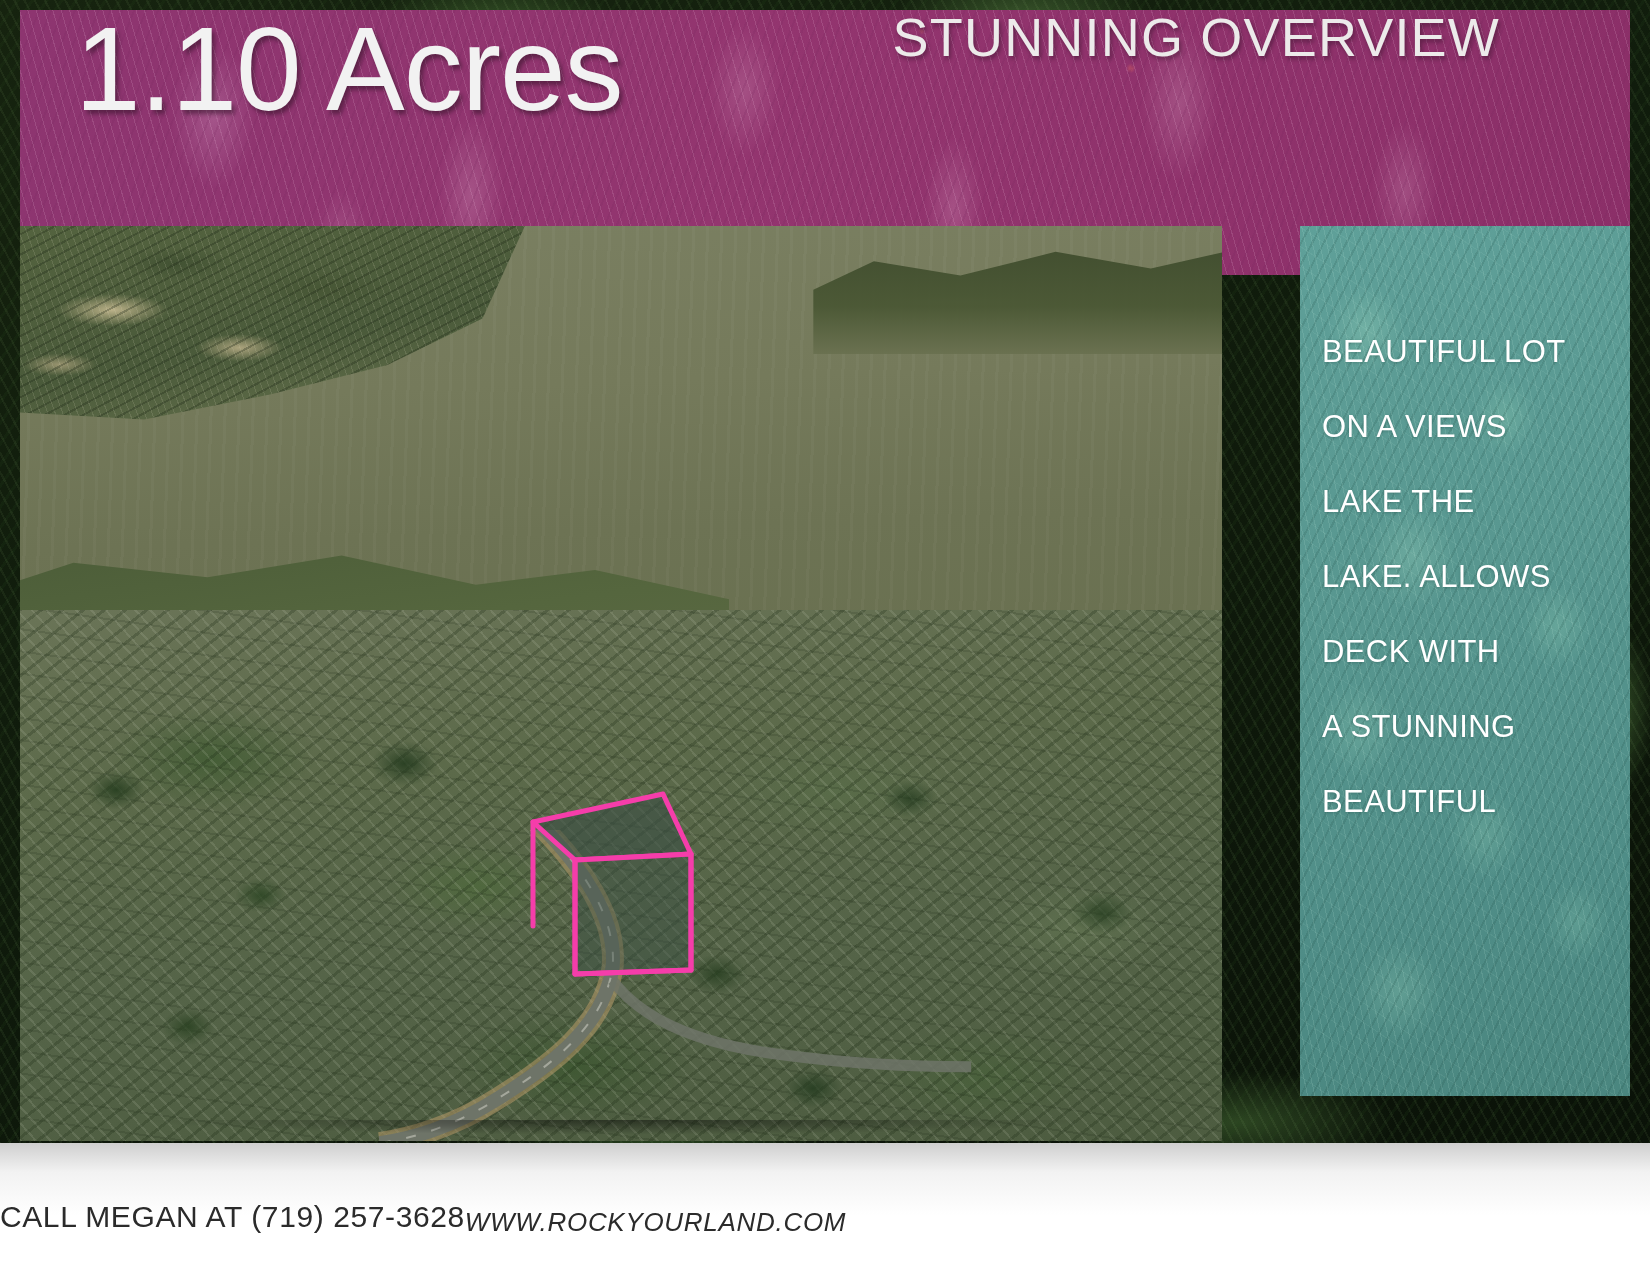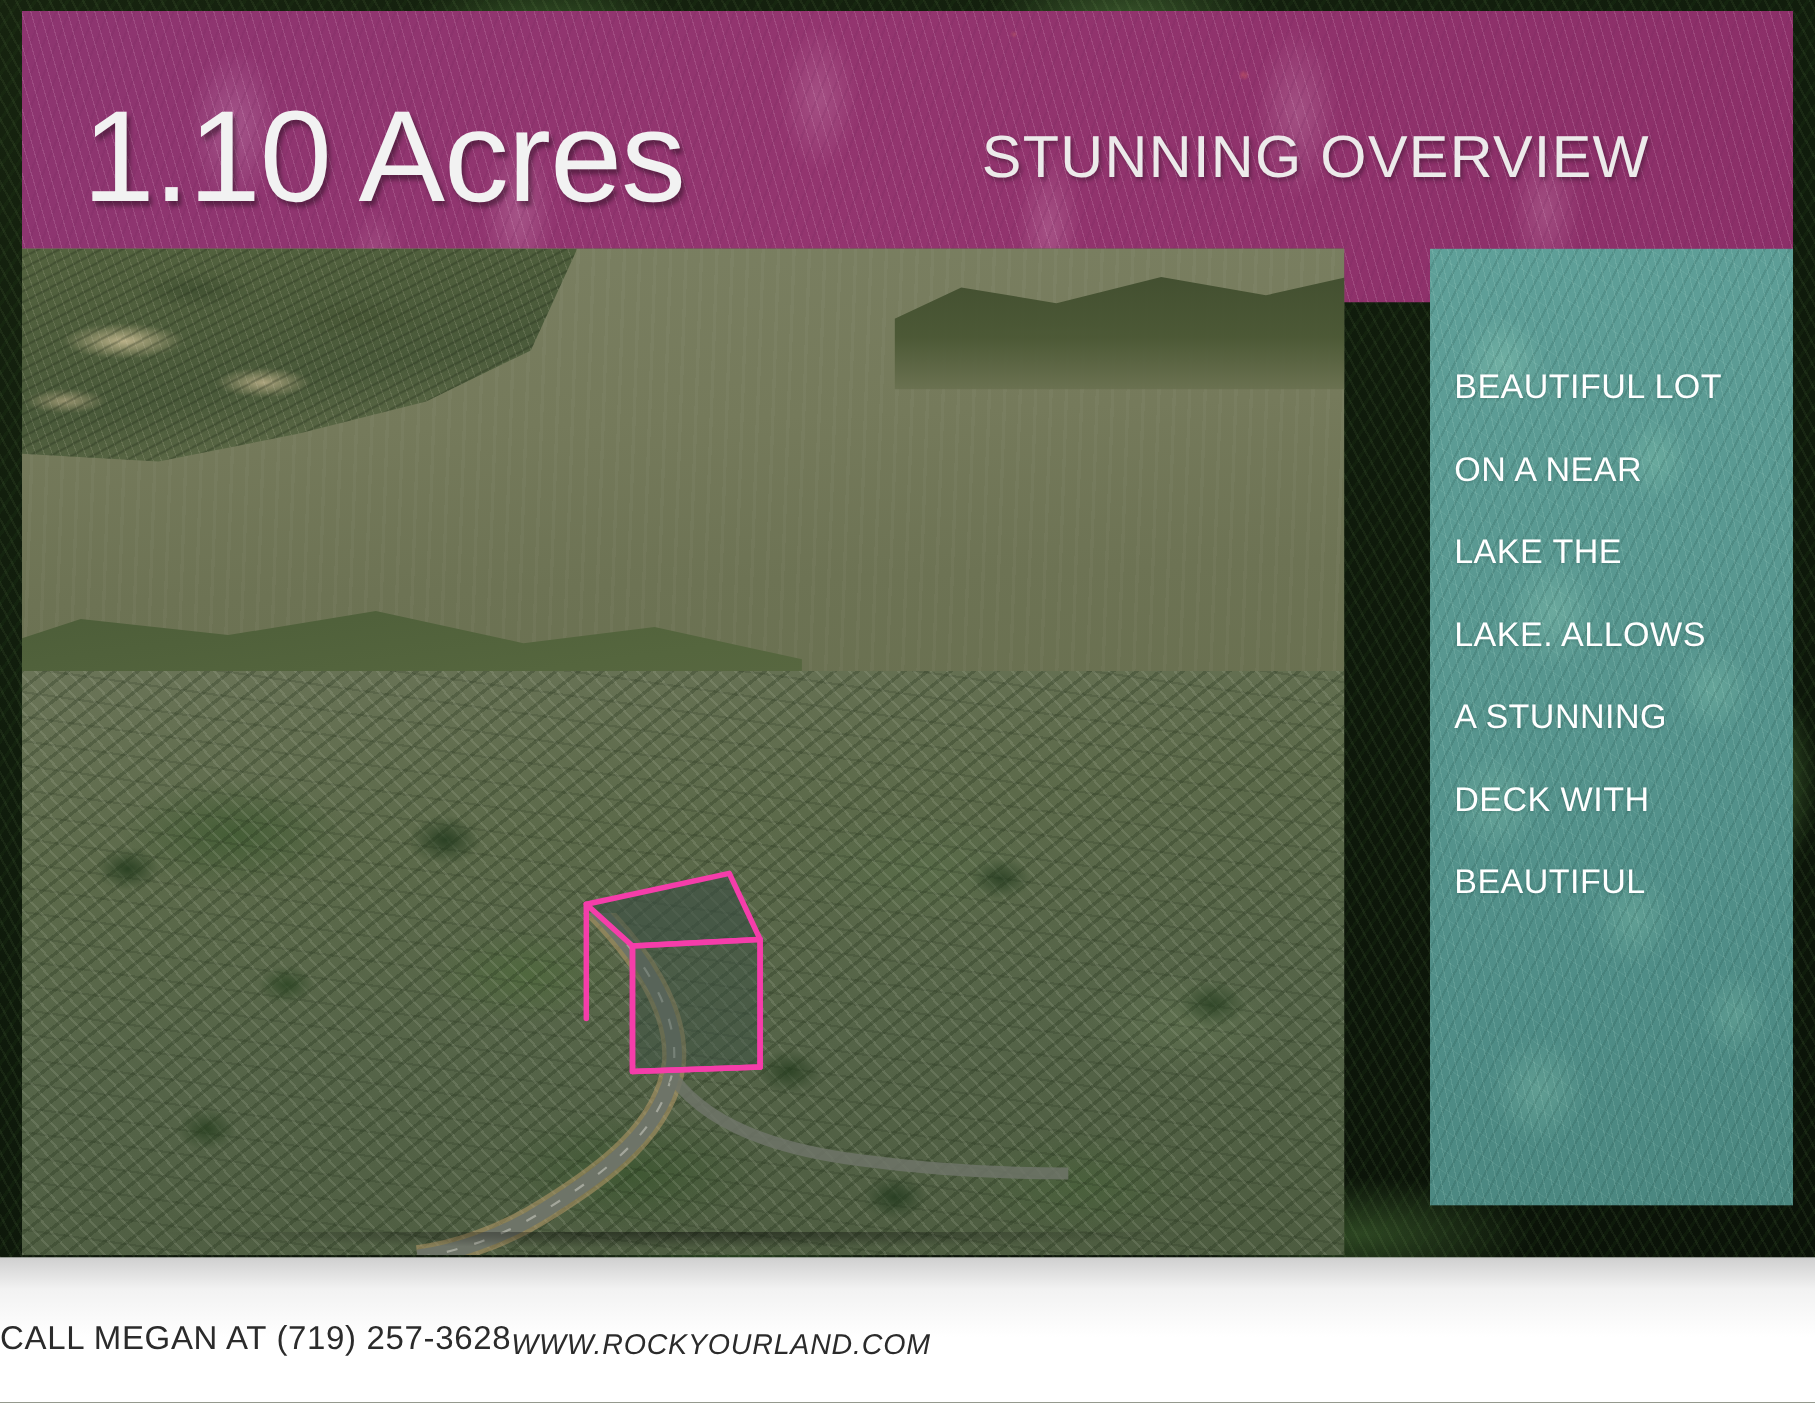--- a/index.html
+++ b/index.html
@@ -43,21 +43,21 @@
     background-image:
       repeating-linear-gradient(62deg, rgba(160,200,130,.10) 0 2px, transparent 2px 9px),
       repeating-linear-gradient(-55deg, rgba(40,70,30,.22) 0 3px, transparent 3px 12px);
     opacity:.75;
   }
 
   
   .banner {
     position:absolute; left:20px; top:10px; width:1610px; height:265px;
     overflow:hidden;
-    display:flex; align-items:center;
+    display:flex; 
   }
   .banner-bg {
     position:absolute; inset:0;
     background:
       radial-gradient(ellipse 70px 120px at 12% 40%, rgba(215,160,200,.30), transparent 60%),
       radial-gradient(ellipse 55px 130px at 28% 70%, rgba(230,180,210,.24), transparent 60%),
       radial-gradient(ellipse 60px 110px at 45% 30%, rgba(225,175,205,.22), transparent 60%),
       radial-gradient(ellipse 50px 120px at 58% 75%, rgba(235,185,215,.22), transparent 60%),
       radial-gradient(ellipse 65px 130px at 72% 35%, rgba(220,170,200,.25), transparent 60%),
       radial-gradient(ellipse 55px 115px at 86% 68%, rgba(230,180,210,.22), transparent 60%),
@@ -289,25 +289,25 @@
         <line x1="60" y1="200" x2="176" y2="196" stroke="#f53daa" stroke-width="5" stroke-linecap="round"></line>
       </svg>
     </div>
   </div>
   <div class="photo-shadow"></div>
 
   <div class="sidebar">
     <div class="sidebar-bg"></div>
     <div class="sidebar-text">
       <div class="sidebar-line">BEAUTIFUL LOT</div>
-      <div class="sidebar-line">ON A NEAR</div>
+      <div class="sidebar-line">ON A VIEWS</div>
       <div class="sidebar-line">LAKE THE</div>
       <div class="sidebar-line">LAKE.  ALLOWS</div>
+      <div class="sidebar-line">DECK WITH</div>
       <div class="sidebar-line">A STUNNING</div>
-      <div class="sidebar-line">DECK WITH</div>
       <div class="sidebar-line">BEAUTIFUL</div>
     </div>
   </div>
 
   <div class="footer">
     <div class="footer-phone">CALL MEGAN AT (719) 257-3628</div>
     <div class="footer-web">WWW.ROCKYOURLAND.COM</div>
   </div>
 
 </div>

